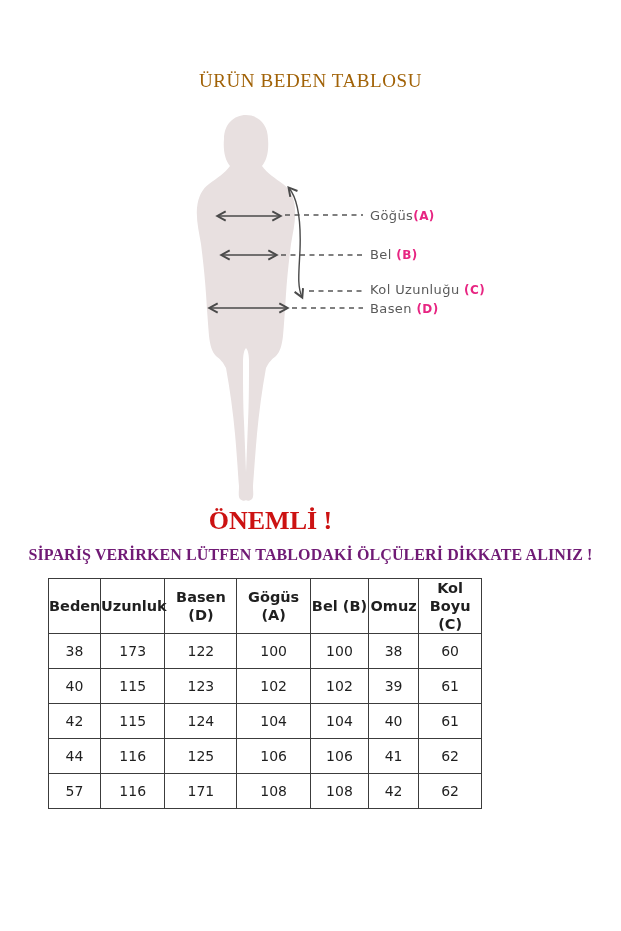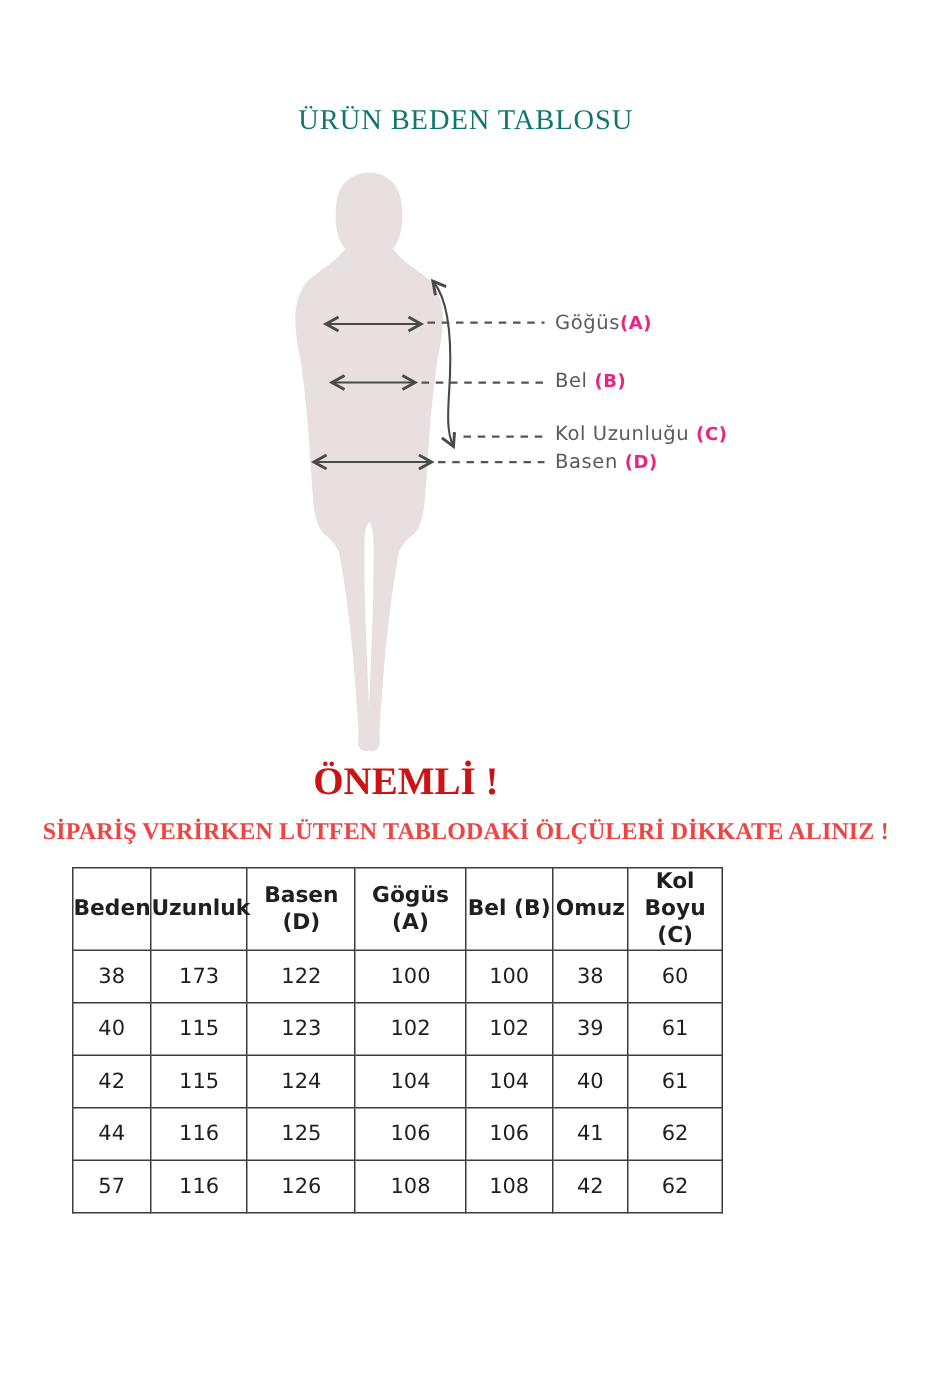--- a/index.html
+++ b/index.html
@@ -3,21 +3,21 @@
 <meta charset="utf-8">
 <style>
   html,body{margin:0;padding:0;background:#fff;}
   #stage{
     position:relative;width:621px;height:931px;background:#ffffff;
     font-family:"DejaVu Sans","Liberation Sans",sans-serif;overflow:hidden;
   }
   .page-title{
     position:absolute;top:70px;left:0;width:621px;text-align:center;
     font-family:"Liberation Serif","DejaVu Serif",serif;
-    font-size:19px;color:#0f766e;letter-spacing:0.6px;
+    font-size:19px;color:#a16207;letter-spacing:0.6px;
   }
   #diagram-svg{position:absolute;left:150px;top:100px;}
   .measure-label{
     position:absolute;font-size:13px;color:#5a5a5a;letter-spacing:0.4px;
     white-space:nowrap;font-weight:500;
   }
   .measure-letter{font-size:12px;font-weight:600;}
   .notice-heading{
     position:absolute;top:506px;left:0;width:541px;text-align:center;
     font-family:"Liberation Serif","DejaVu Serif",serif;
@@ -110,21 +110,21 @@
     <span>Bel </span><span class="measure-letter" style="color:#e72582;">(B)</span>
   </div>
   <div class="measure-label" style="left:370px;top:282px;">
     <span>Kol Uzunluğu </span><span class="measure-letter" style="color:#e72582;">(C)</span>
   </div>
   <div class="measure-label" style="left:370px;top:301px;">
     <span>Basen </span><span class="measure-letter" style="color:#e72582;">(D)</span>
   </div>
 
   <div class="notice-heading" style="color:#cc1212;">ÖNEMLİ !</div>
-  <div class="notice-subheading" style="color:#ef4444;">SİPARİŞ VERİRKEN LÜTFEN TABLODAKİ ÖLÇÜLERİ DİKKATE ALINIZ !</div>
+  <div class="notice-subheading" style="color:#701a75;">SİPARİŞ VERİRKEN LÜTFEN TABLODAKİ ÖLÇÜLERİ DİKKATE ALINIZ !</div>
 
   <table class="size-table">
     <colgroup>
       <col style="width:12.0%">
         <col style="width:14.9%">
         <col style="width:16.6%">
       <col style="width:17.0%">
         <col style="width:13.4%">
         <col style="width:11.6%">
       <col style="width:14.5%">
@@ -173,21 +173,21 @@
         <td>116</td>
         <td>125</td>
         <td>106</td>
         <td>106</td>
         <td>41</td>
         <td>62</td>
       </tr>
       <tr>
         <td>57</td>
         <td>116</td>
-        <td>126</td>
+        <td>171</td>
         <td>108</td>
         <td>108</td>
         <td>42</td>
         <td>62</td>
       </tr>
     </tbody>
   </table>
 
 </div>
 

